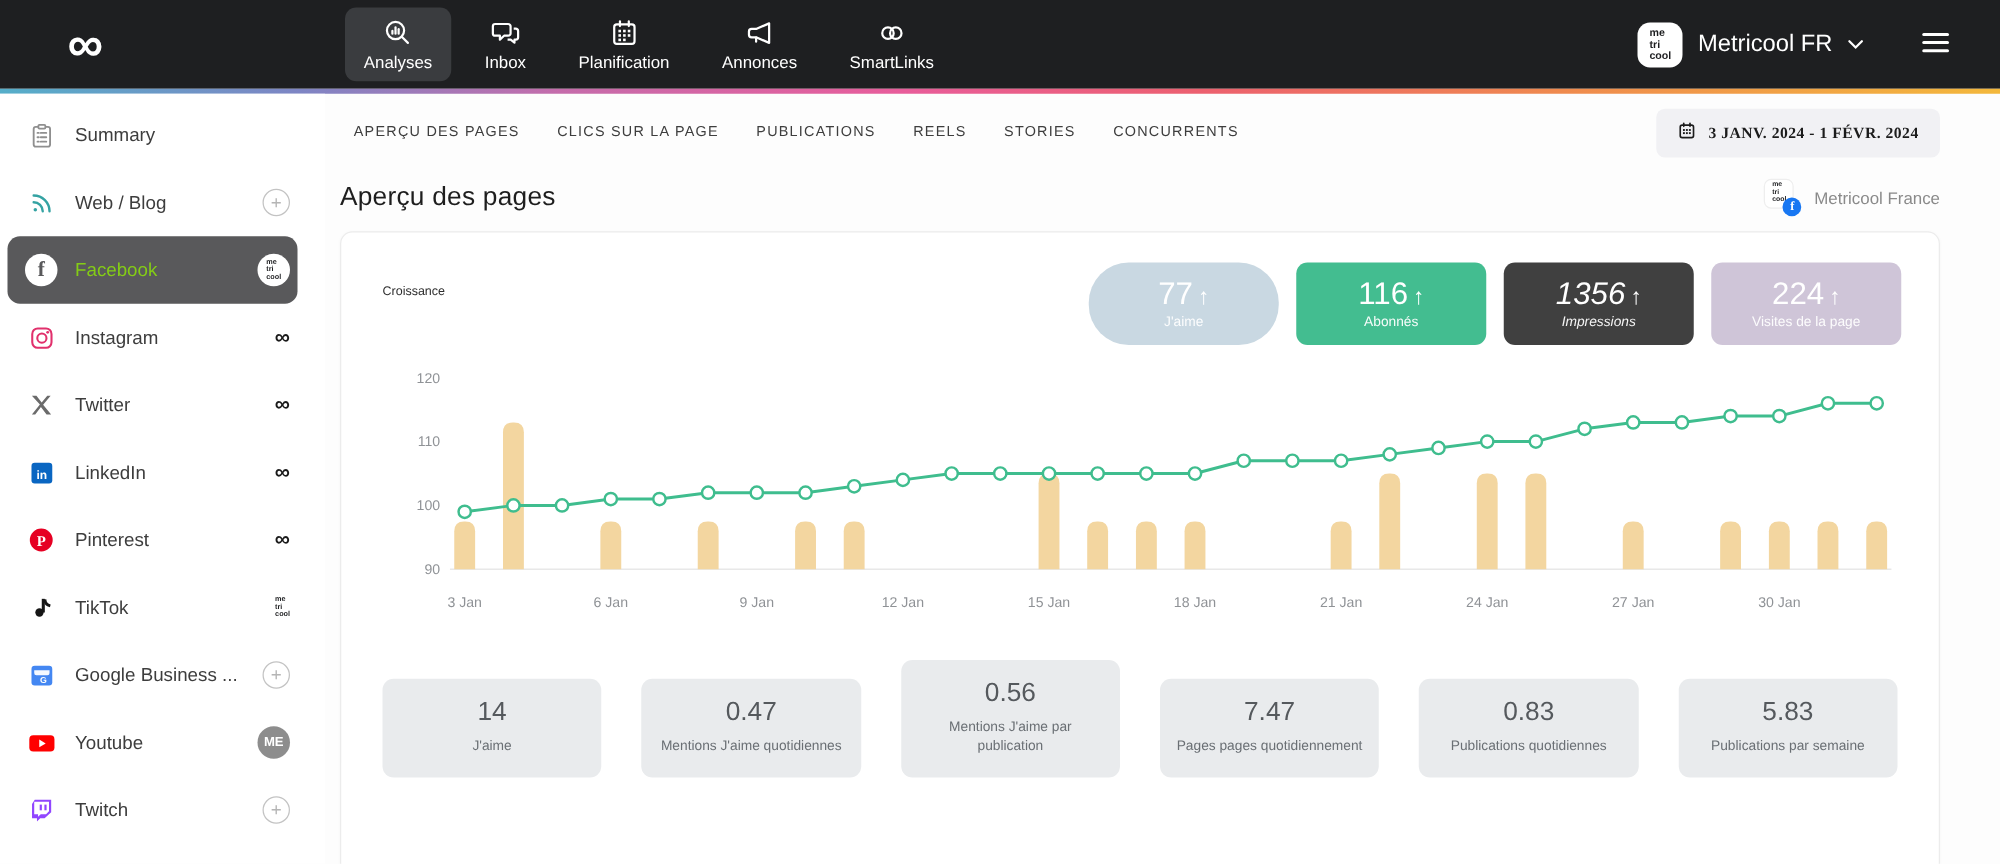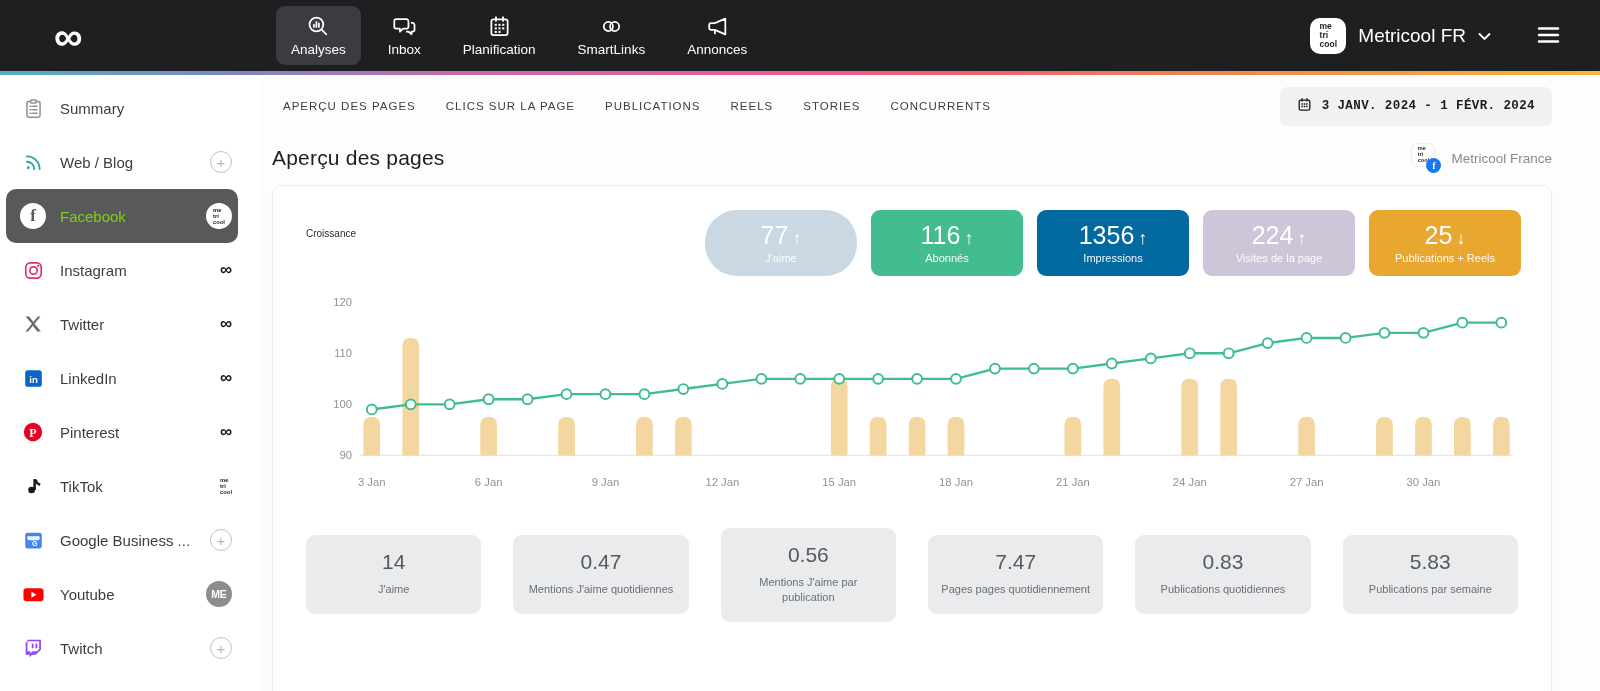--- a/index.html
+++ b/index.html
@@ -48,21 +48,21 @@
     font-size:17px; font-weight:700; display:flex; align-items:center; justify-content:center;
     font-family:"Liberation Serif", serif; }
 
   
   .main { flex:1; padding:0 48px 0 12px; }
   .tabs-row { height:46px; display:flex; align-items:center; padding-left:11px; margin-top:8px; }
   .tabs { display:flex; gap:30px; }
   .tab { font-size:11.5px; letter-spacing:1px; color:#3e3e3e; cursor:pointer; white-space:nowrap; }
   .date-pill { margin-left:auto; background:#f1f1f4; border:none; border-radius:7px;
     padding:10px 17px; display:flex; align-items:center; gap:10px; cursor:pointer;
-    font-family:Liberation Mono, monospace; font-size:12.5px; font-weight:700;
+    font-family:Liberation Serif, serif; font-size:12.5px; font-weight:700;
     letter-spacing:0.4px; color:#1c1c1c; }
   .title-row { display:flex; align-items:center; margin-top:14px; }
   .page-title { font-size:21px; font-weight:500; color:#1e1e1e; letter-spacing:0.2px; }
   .page-account { margin-left:auto; display:flex; align-items:center; gap:10px; cursor:pointer; }
   .mini-wrap { position:relative; width:30px; height:30px; }
   .mini-mc { width:24px; height:24px; background:#fff; border-radius:6px; border:1px solid #eee;
     display:flex; align-items:center; justify-content:center; }
   .mini-mc .mc-lines { font-size:5.5px; }
   .mini-fb { position:absolute; right:0; bottom:0; width:15px; height:15px; border-radius:50%;
     background:#1877f2; color:#fff; font-size:10px; font-weight:700; display:flex;
@@ -78,21 +78,21 @@
   .pill { width:152px; height:66px; border-radius:9px; color:#fff; text-align:center;
     display:flex; flex-direction:column; justify-content:center; cursor:pointer; }
   .pill-val { font-size:25px; font-weight:500; line-height:1.1; }
   .pill-val .arr { font-size:18px; margin-left:4px; }
   .pill-label { font-size:11px; margin-top:3px; opacity:.95; }
 
   #growth-chart { width:100%; height:212px; margin-top:14px; display:block; }
   .ytick { font-size:11.5px; fill:#8f9296; text-anchor:end; }
   .xtick { font-size:11.5px; fill:#8f9296; text-anchor:middle; }
 
-  .stats { display:flex; gap:32px; margin-top:26px; align-items:center; padding:0 3px; }
+  .stats { display:flex; gap:32px; margin-top:26px; align-items:flex-end; padding:0 3px; }
   .stat-box { flex:1; background:#e9ebed; border-radius:9px; text-align:center;
     padding:15px 12px 17px; }
   .stat-val { font-size:21px; font-weight:500; color:#55595d; }
   .stat-label { font-size:11px; color:#6a6f74; margin-top:8px; line-height:1.35; }
 </style>
 </head>
 <body>
 
 <header class="topbar">
   <div class="brand">
@@ -135,35 +135,35 @@
               <rect x="14.6" y="12.8" width="2" height="2"></rect>
             <rect x="7.4" y="16.2" width="2" height="2"></rect>
               <rect x="11" y="16.2" width="2" height="2"></rect>
           </g>
         </svg>
         </span>
       <span>Planification</span>
     </div>
     <div class="nav-item">
       <span>
+        <svg width="25" height="25" viewBox="0 0 24 24" fill="none" stroke="#fff" stroke-width="1.7" stroke-linejoin="round">
+          <path d="M19.5 4.5 9.5 8.8H6a2 2 0 0 0-2 2v2.4a2 2 0 0 0 2 2h3.5l10 4.3z"></path>
+          <line x1="9.5" y1="15.4" x2="9.5" y2="18.6" stroke-linecap="round"></line>
+        </svg>
+        </span>
+      <span>Annonces</span>
+    </div>
+    <div class="nav-item">
+      <span>
         <svg width="25" height="25" viewBox="0 0 24 24" fill="none" stroke="#fff" stroke-width="1.7">
           <circle cx="9" cy="12" r="4.4"></circle>
             <circle cx="15" cy="12" r="4.4"></circle>
         </svg>
         </span>
       <span>SmartLinks</span>
-    </div>
-    <div class="nav-item">
-      <span>
-        <svg width="25" height="25" viewBox="0 0 24 24" fill="none" stroke="#fff" stroke-width="1.7" stroke-linejoin="round">
-          <path d="M19.5 4.5 9.5 8.8H6a2 2 0 0 0-2 2v2.4a2 2 0 0 0 2 2h3.5l10 4.3z"></path>
-          <line x1="9.5" y1="15.4" x2="9.5" y2="18.6" stroke-linecap="round"></line>
-        </svg>
-        </span>
-      <span>Annonces</span>
     </div>
   </nav>
   <div class="top-right">
     <div class="account">
       <div class="mc-sq">
         <div class="mc-lines">
           <span>me</span>
           <span>tri</span>
           <span>cool</span>
         </div>
@@ -370,31 +370,27 @@
         <h2 class="growth-title">Croissance</h2>
         <div class="pills">
           <div class="pill" style="background: rgb(201, 216, 226); border-radius: 32px;">
             <div class="pill-val"><span>77</span><span class="arr">↑</span></div>
             <div class="pill-label">J'aime</div>
           </div>
           <div class="pill" style="background: rgb(67, 189, 144);">
             <div class="pill-val"><span>116</span><span class="arr">↑</span></div>
             <div class="pill-label">Abonnés</div>
           </div>
-          <div class="pill" style="background: #0369a1;">
+          <div class="pill" style="background: #404040; font-style: italic;">
             <div class="pill-val"><span>1356</span><span class="arr">↑</span></div>
             <div class="pill-label">Impressions</div>
           </div>
           <div class="pill" style="background: rgb(207, 197, 216);">
             <div class="pill-val"><span>224</span><span class="arr">↑</span></div>
             <div class="pill-label">Visites de la page</div>
-          </div>
-          <div class="pill" style="background: rgb(232, 167, 47);">
-            <div class="pill-val"><span>25</span><span class="arr">↓</span></div>
-            <div class="pill-label">Publications + Reels</div>
           </div>
         </div>
       </div>
 
       <svg id="growth-chart" viewBox="0 0 1240 215">
           <text x="50" y="16" class="ytick">120</text>
           <text x="50" y="68" class="ytick">110</text>
           <text x="50" y="120" class="ytick">100</text>
           <text x="50" y="172" class="ytick">90</text>
           <line x1="58" y1="168" x2="1232" y2="168" stroke="#e8e8e8" stroke-width="1.2"></line>

